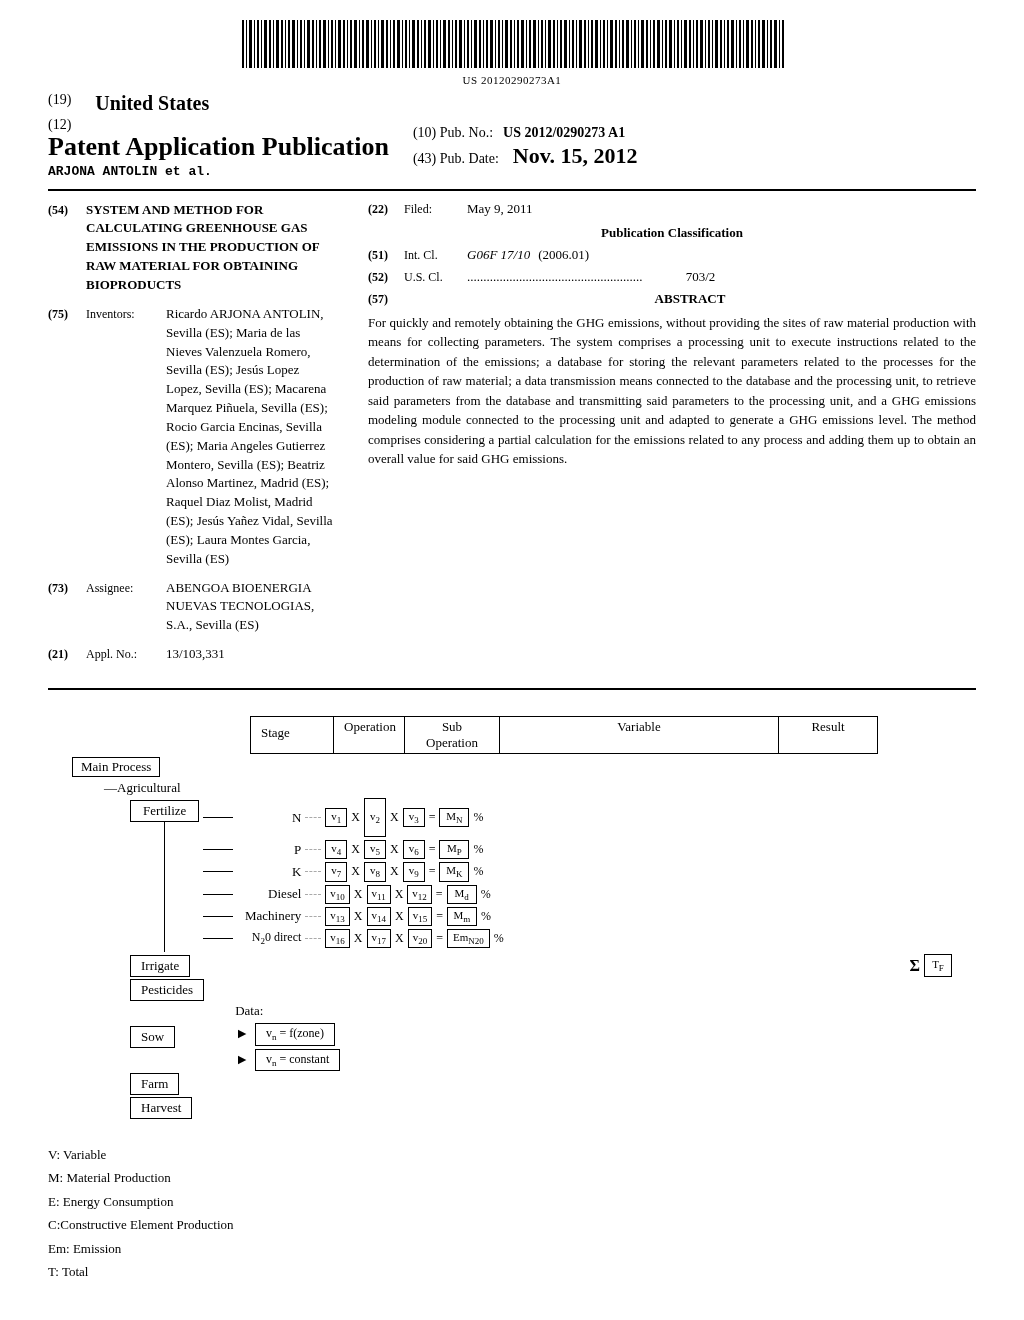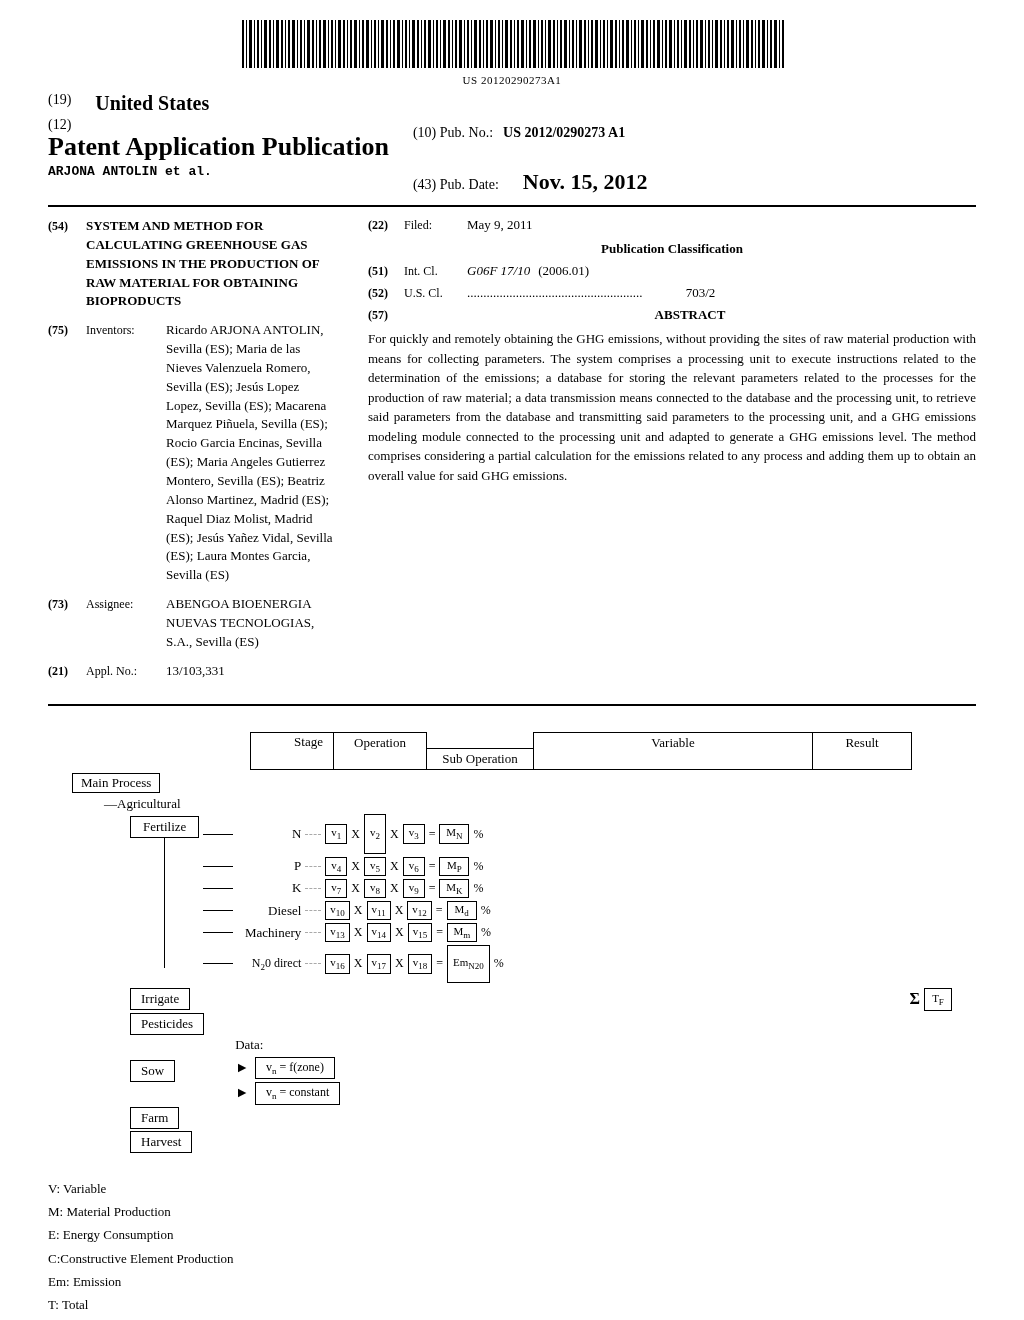--- a/index.html
+++ b/index.html
@@ -319,21 +319,21 @@
     <div style="flex:0 0 auto;">
       <div style="font-size:14px; display:inline;">(12)</div>
       <div style="font-size:26px; font-weight:bold; line-height:1.1;">Patent Application Publication</div>
       <div style="font-size:13px; font-weight:bold; margin-top:2px;font-family:Liberation Mono, monospace;">ARJONA ANTOLIN et al.</div>
     </div>
     <div class="pub-right">
       <div style="font-size:14px; display:flex; gap:10px;">
         <span>(10) Pub. No.:</span>
         <span style="font-weight:bold;">US 2012/0290273 A1</span>
       </div>
-      <div style="font-size:14px; display:flex; gap:24px; align-items:baseline;margin-top:26px;">
+      <div style="font-size:14px; display:flex; gap:14px; align-items:baseline;">
         <span>(43) Pub. Date:</span>
         <span style="font-size:22px; font-weight:bold;">Nov. 15, 2012</span>
       </div>
     </div>
   </div>
 </div>
 
 <hr class="divider">
 
 <div class="main-content">
@@ -403,23 +403,23 @@
     <div class="abstract-text" style="padding-left:0;">For quickly and remotely obtaining the GHG emissions, without providing the sites of raw material production with means for collecting parameters. The system comprises a processing unit to execute instructions related to the determination of the emissions; a database for storing the relevant parameters related to the processes for the production of raw material; a data transmission means connected to the database and the processing unit, to retrieve said parameters from the database and transmitting said parameters to the processing unit, and a GHG emissions modeling module connected to the processing unit and adapted to generate a GHG emissions level. The method comprises considering a partial calculation for the emissions related to any process and adding them up to obtain an overall value for said GHG emissions.</div>
   </div>
 </div>
 
 <hr class="divider" style="margin-top:14px;">
 
 <div class="diagram-area">
   <div style="position:relative; margin: 0 auto; width: 880px;">
 
     <div style="display:flex; margin-left:178px; margin-bottom:3px;">
-      <div style="border:1.5px solid #000; padding:1px 10px; font-size:13px; text-align:right; width:84px; background:#fff;">Stage</div>
-      <div style="border:1.5px solid #000; padding:2px 10px; font-size:13px; text-align:center; width:94px; background:#fff; margin-left:-1px;">Operation</div>
-      <div style="border:1.5px solid #000; padding:2px 10px; font-size:13px; text-align:center; width:108px; background:#fff; margin-left:-1px;margin-top:16px;">Sub Operation</div>
+      <div style="border:1.5px solid #000; padding:8px 10px; font-size:13px; text-align:left; width:84px; background:#fff;">Stage</div>
+      <div style="border:1.5px solid #000; padding:2px 10px; font-size:13px; text-align:center; width:72px; background:#fff; margin-left:-1px;">Operation</div>
+      <div style="border:1.5px solid #000; padding:2px 10px; font-size:13px; text-align:center; width:96px; background:#fff; margin-left:-1px;">Sub Operation</div>
       <div style="border:1.5px solid #000; padding:2px 10px; font-size:13px; text-align:center; width:280px; background:#fff; margin-left:-1px;">Variable</div>
       <div style="border:1.5px solid #000; padding:2px 10px; font-size:13px; text-align:center; width:100px; background:#fff; margin-left:-1px;">Result</div>
     </div>
 
     <div style="display:flex; align-items:flex-start; margin-bottom:2px;">
       <div style="border:1.5px solid #000; padding:1px 8px; font-size:13px; display:inline-block; margin-left:0;">Main Process</div>
     </div>
 
     <div style="display:flex; align-items:flex-start; margin-bottom:2px; margin-left:22px;">
       <div style="font-size:13px; margin-left:10px; padding-top:1px;">—<span>Agricultural</span></div>
@@ -506,23 +506,23 @@
         </div>
 
         <div style="display:flex; align-items:center; margin-bottom:3px; gap:4px;">
           <div style="border-top:1.5px solid #000; width:30px;"></div>
           <div style="font-size:12px; width:64px; text-align:right; white-space:nowrap;">N<sub>2</sub>0 direct</div>
           <div style="border-top:1.5px dashed #aaa; width:16px;"></div>
           <div style="border:1.5px solid #000; padding:1px 4px; font-size:11px; min-width:22px; text-align:center; background:#fff;">v<sub>16</sub></div>
           <div style="font-size:12px;">X</div>
           <div style="border:1.5px solid #000; padding:1px 4px; font-size:11px; min-width:22px; text-align:center; background:#fff;">v<sub>17</sub></div>
           <div style="font-size:12px;">X</div>
-          <div style="border:1.5px solid #000; padding:1px 4px; font-size:11px; min-width:22px; text-align:center; background:#fff;">v<sub>18</sub></div>
+          <div style="border:1.5px solid #000; padding:1px 4px; font-size:11px; min-width:22px; text-align:center; background:#fff;">v<sub>20</sub></div>
           <div style="font-size:12px;">=</div>
-          <div style="border:1.5px solid #000; padding:10px 5px; font-size:11px; min-width:38px; text-align:left; background:#fff;">Em<sub>N20</sub></div>
+          <div style="border:1.5px solid #000; padding:1px 5px; font-size:11px; min-width:38px; text-align:left; background:#fff;">Em<sub>N20</sub></div>
           <div style="font-size:12px;">%</div>
         </div>
 
       </div>
     </div>
 
     <div style="margin-left:58px;">
 
       <div style="display:flex; align-items:center; margin-bottom:2px; gap:4px;">
         <div style="border:1.5px solid #000; padding:2px 10px; font-size:13px; background:#fff; white-space:nowrap;">Irrigate</div>

